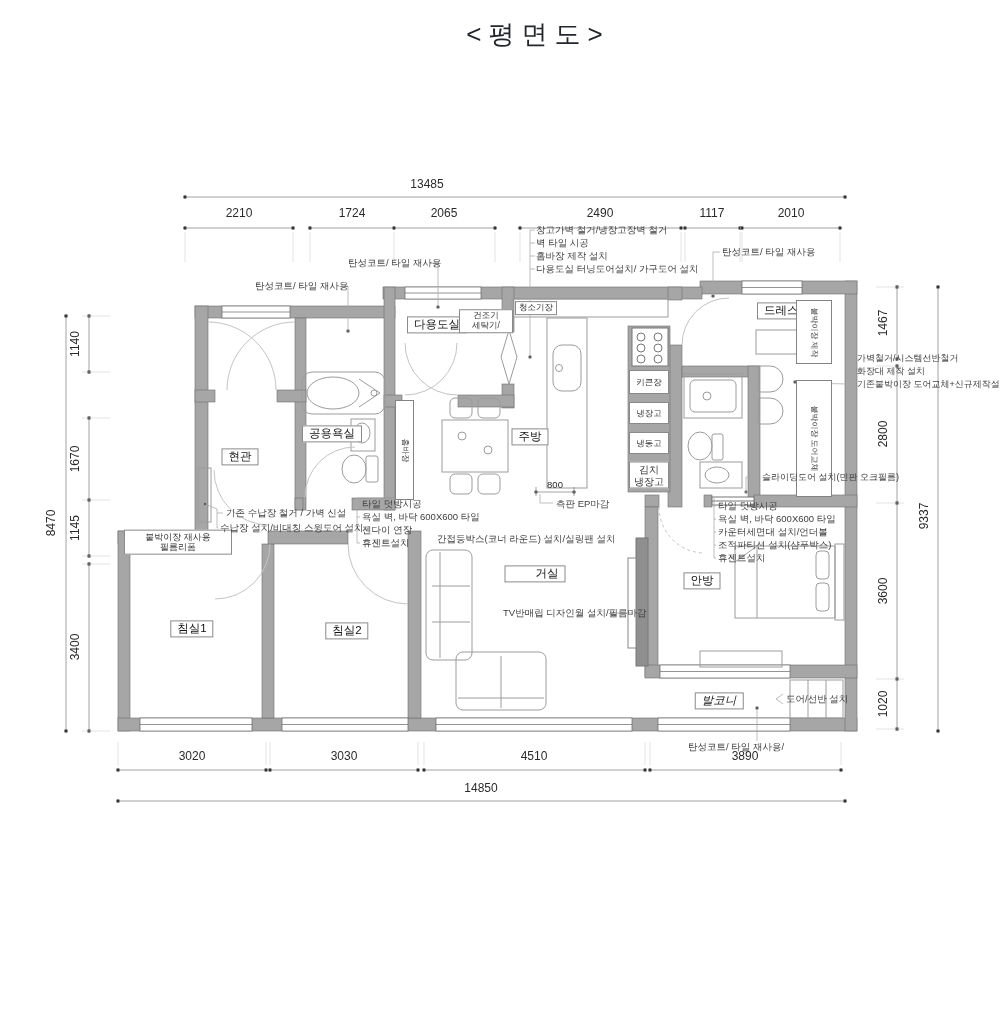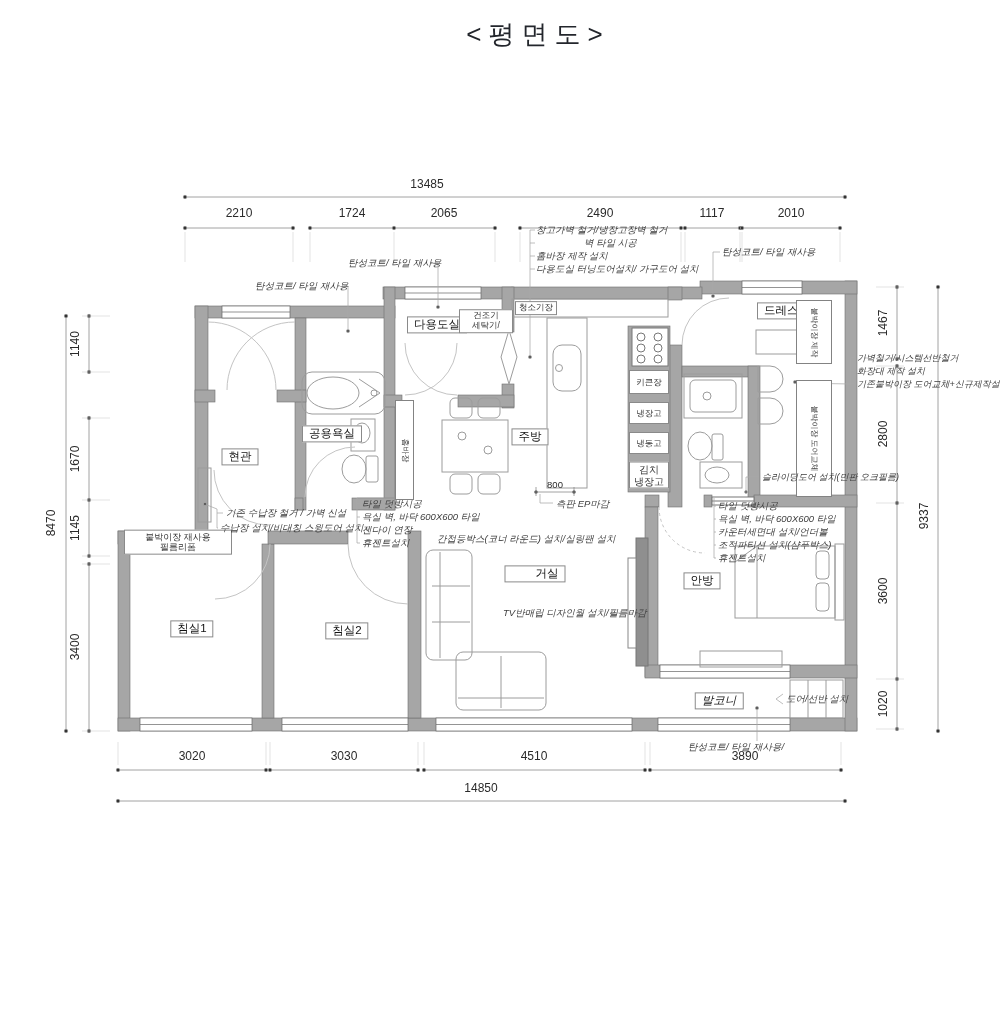--- a/index.html
+++ b/index.html
@@ -5,21 +5,21 @@
   html,body{margin:0;padding:0;background:#fff;}
   #stage{position:relative;width:1000px;height:1027px;background:#fff;overflow:hidden;
          font-family:"Liberation Sans","DejaVu Sans",sans-serif;color:#222;}
   #plan-svg{position:absolute;left:0;top:0;}
   .lbl{position:absolute;transform:translate(-50%,-50%);text-align:center;white-space:pre-line;line-height:1.15;}
   .title{font-size:26px;letter-spacing:7px;color:#23262c;font-weight:500;}
   .room{border:1px solid #8a8a8a;background:#fff;padding:1px 6px;font-size:11.5px;color:#111;white-space:nowrap;}
   .dim{font-size:12px;color:#2a2a2a;white-space:nowrap;}
   .dimv{transform:translate(-50%,-50%) rotate(-90deg);}
   .dims{font-size:9.5px;}
-  .ann{position:absolute;transform:translateY(-50%);font-size:9.5px;color:#3d3d3d;white-space:nowrap;text-align:right;font-style:italic;}
+  .ann{position:absolute;transform:translateY(-50%);font-size:9.5px;color:#3d3d3d;white-space:nowrap;text-align:right;}
   .ann9{font-size:9px;}
   .fix{position:absolute;transform:translate(-50%,-50%);border:1px solid #8a8a8a;background:#fff;
        font-size:8.5px;color:#333;padding:1px 3px;text-align:center;white-space:pre-line;line-height:1.15;}
   .cab{position:absolute;border:1px solid #838383;background:#fff;display:flex;align-items:center;justify-content:center;}
   .cab .rot{transform:rotate(90deg);white-space:nowrap;font-size:8px;color:#444;}
 </style>
 </head>
 <body>
 
 <div id="stage">
@@ -305,21 +305,21 @@
   <span class="rot">홈바장</span>
 </div>
 <div class="cab" style="left:796px;top:300px;width:34px;height:62px;">
   <span class="rot">붙박이장 제작</span>
 </div>
 <div class="cab" style="left:796px;top:380px;width:34px;height:115px;">
   <span class="rot">붙박이장 도어교체</span>
 </div>
 
 <div class="ann" style="left:536px;top:230px;">창고가벽 철거/냉장고장벽 철거</div>
-<div class="ann" style="left:536px;top:243px;margin-left:48px;">벽 타일 시공</div>
+<div class="ann" style="left:536px;top:243px;">벽 타일 시공</div>
 <div class="ann" style="left:536px;top:256px;">홈바장 제작 설치</div>
 <div class="ann" style="left:536px;top:269px;">다용도실 터닝도어설치/ 가구도어 설치</div>
 
 <div class="ann" style="left:255px;top:286px;">탄성코트/ 타일 재사용</div>
 <div class="ann" style="left:348px;top:263px;">탄성코트/ 타일 재사용</div>
 <div class="ann" style="left:722px;top:252px;">탄성코트/ 타일 재사용</div>
 
 <div class="ann ann9" style="left:857px;top:358px;">가벽철거/시스템선반철거</div>
 <div class="ann ann9" style="left:857px;top:371px;">화장대 제작 설치</div>
 <div class="ann ann9" style="left:857px;top:384px;">기존붙박이장 도어교체+신규제작설치</div>

